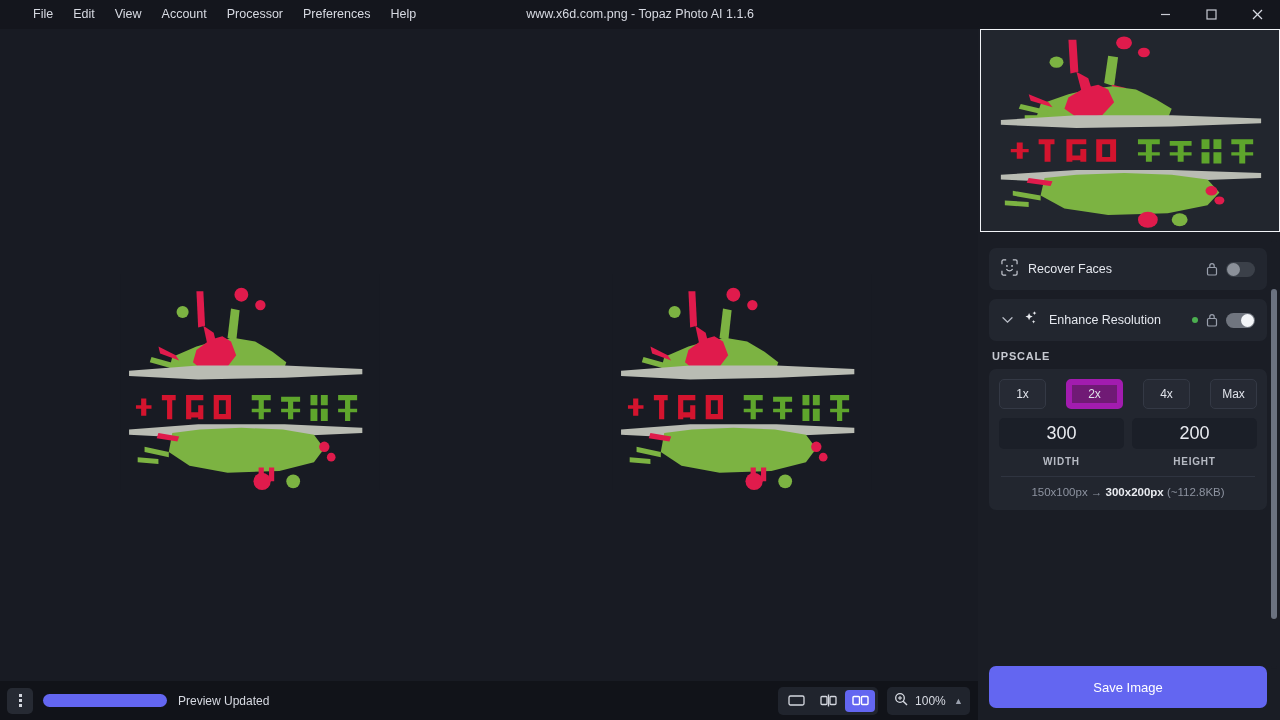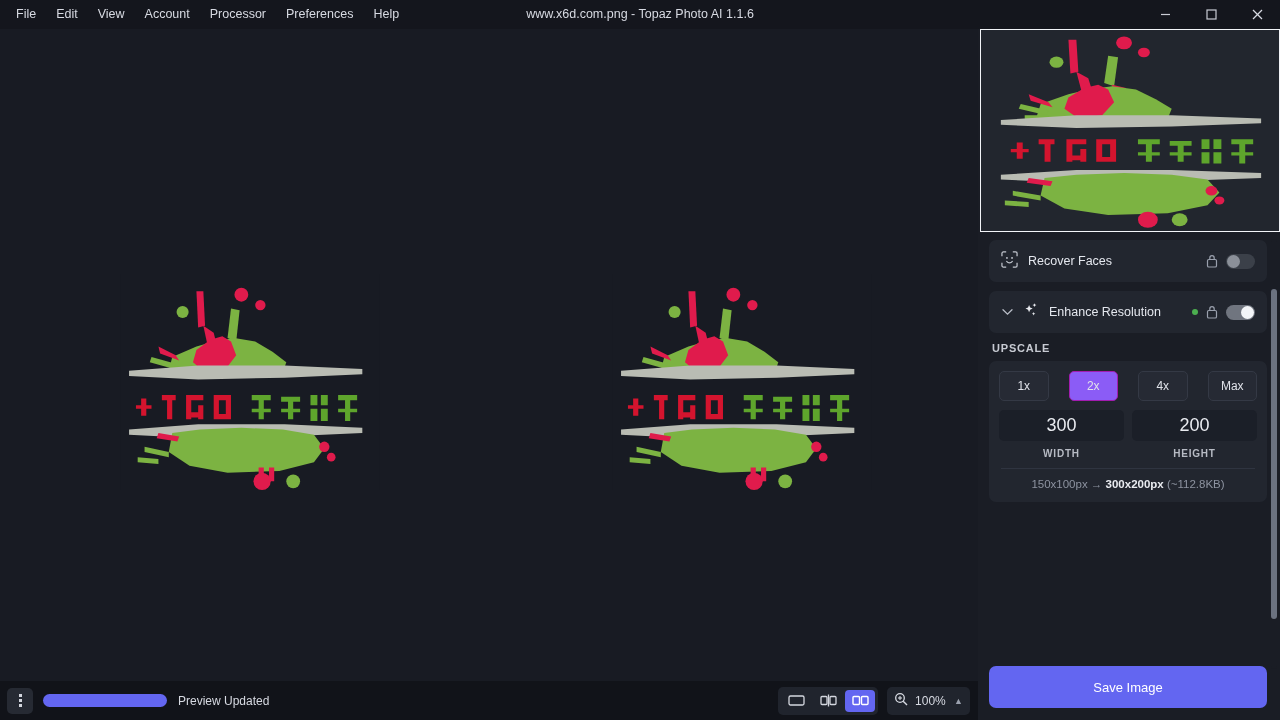--- a/index.html
+++ b/index.html
@@ -10,21 +10,21 @@
     overflow: hidden;
     -webkit-font-smoothing: antialiased;
   }
   .app { position: relative; width: 1280px; height: 720px; background: #14161d; }
 
   
   .titlebar {
     position: absolute; top: 0; left: 0; width: 1280px; height: 29px;
     background: #14161d; display: flex; align-items: center;
   }
-  .menu { display: flex; align-items: center; height: 29px; padding-left: 6px; }
+  .menu { display: flex; align-items: center; height: 29px; padding-left: 23px; }
   .menu-item {
     font-size: 12.5px; color: #d7dae2; padding: 0 10px; height: 29px;
     line-height: 29px; cursor: default; white-space: nowrap;
   }
   .title-center {
     position: absolute; left: 0; top: 0; width: 1280px; height: 29px;
     line-height: 29px; text-align: center; font-size: 12.5px; color: #d7dae2;
     pointer-events: none;
   }
   .win-ctrls { position: absolute; right: 0; top: 0; height: 29px; display: flex; }
@@ -84,21 +84,21 @@
     position: absolute; right: 0; top: 29px; width: 302px; height: 691px;
     background: #1a1d25; overflow: hidden;
   }
   .preview-thumb {
     position: absolute; left: 2px; top: 0; width: 300px; height: 203px;
     background: #1b1f28; border: 1px solid #f2f4f8;
   }
   .preview-thumb .logo { width: 100%; height: 100%; }
 
   .panel-scroll {
-    position: absolute; left: 0; top: 203px; width: 302px; height: 430px;
+    position: absolute; left: 0; top: 211px; width: 302px; height: 430px;
     padding: 8px 11px 0 11px;
   }
 
   .filter-card {
     background: #22262f; border-radius: 7px; width: 278px; margin-bottom: 9px;
   }
   .filter-head {
     height: 42px; display: flex; align-items: center; padding: 0 12px; gap: 8px;
   }
   .filter-head .chev { color: #b9bdc7; width: 13px; display: flex; justify-content: center; }
@@ -136,21 +136,21 @@
     font-size: 11px; color: #c7cad2; letter-spacing: 0.8px; font-weight: bold;
     margin: 9px 0 7px 3px;
   }
   .upscale-card { background: #22262f; border-radius: 7px; width: 278px; padding: 10px; }
   .scale-row { display: flex; gap: 20px; }
   .scale-btn {
     flex: 1; height: 30px; border-radius: 5px; background: #262a34;
     border: 1px solid #343945; display: flex; align-items: center;
     justify-content: center; font-size: 12px; color: #dfe2e9;
   }
-  .scale-btn.active { border: 1px solid #a21caf; background: #8b5cf6; }
+  .scale-btn.active { border: 6px solid #a21caf; background: #701a75; }
   .dims-row { display: flex; gap: 8px; margin-top: 9px; }
   .dim-col { flex: 1; }
   .dim-input {
     height: 31px; border-radius: 5px; background: #1b1f28;
     display: flex; align-items: center; justify-content: center;
     font-size: 18px; color: #e9ebf0;
   }
   .dim-label {
     text-align: center; font-size: 10px; font-weight: bold; color: #b7bbc4;
     letter-spacing: 0.8px; margin-top: 7px;

